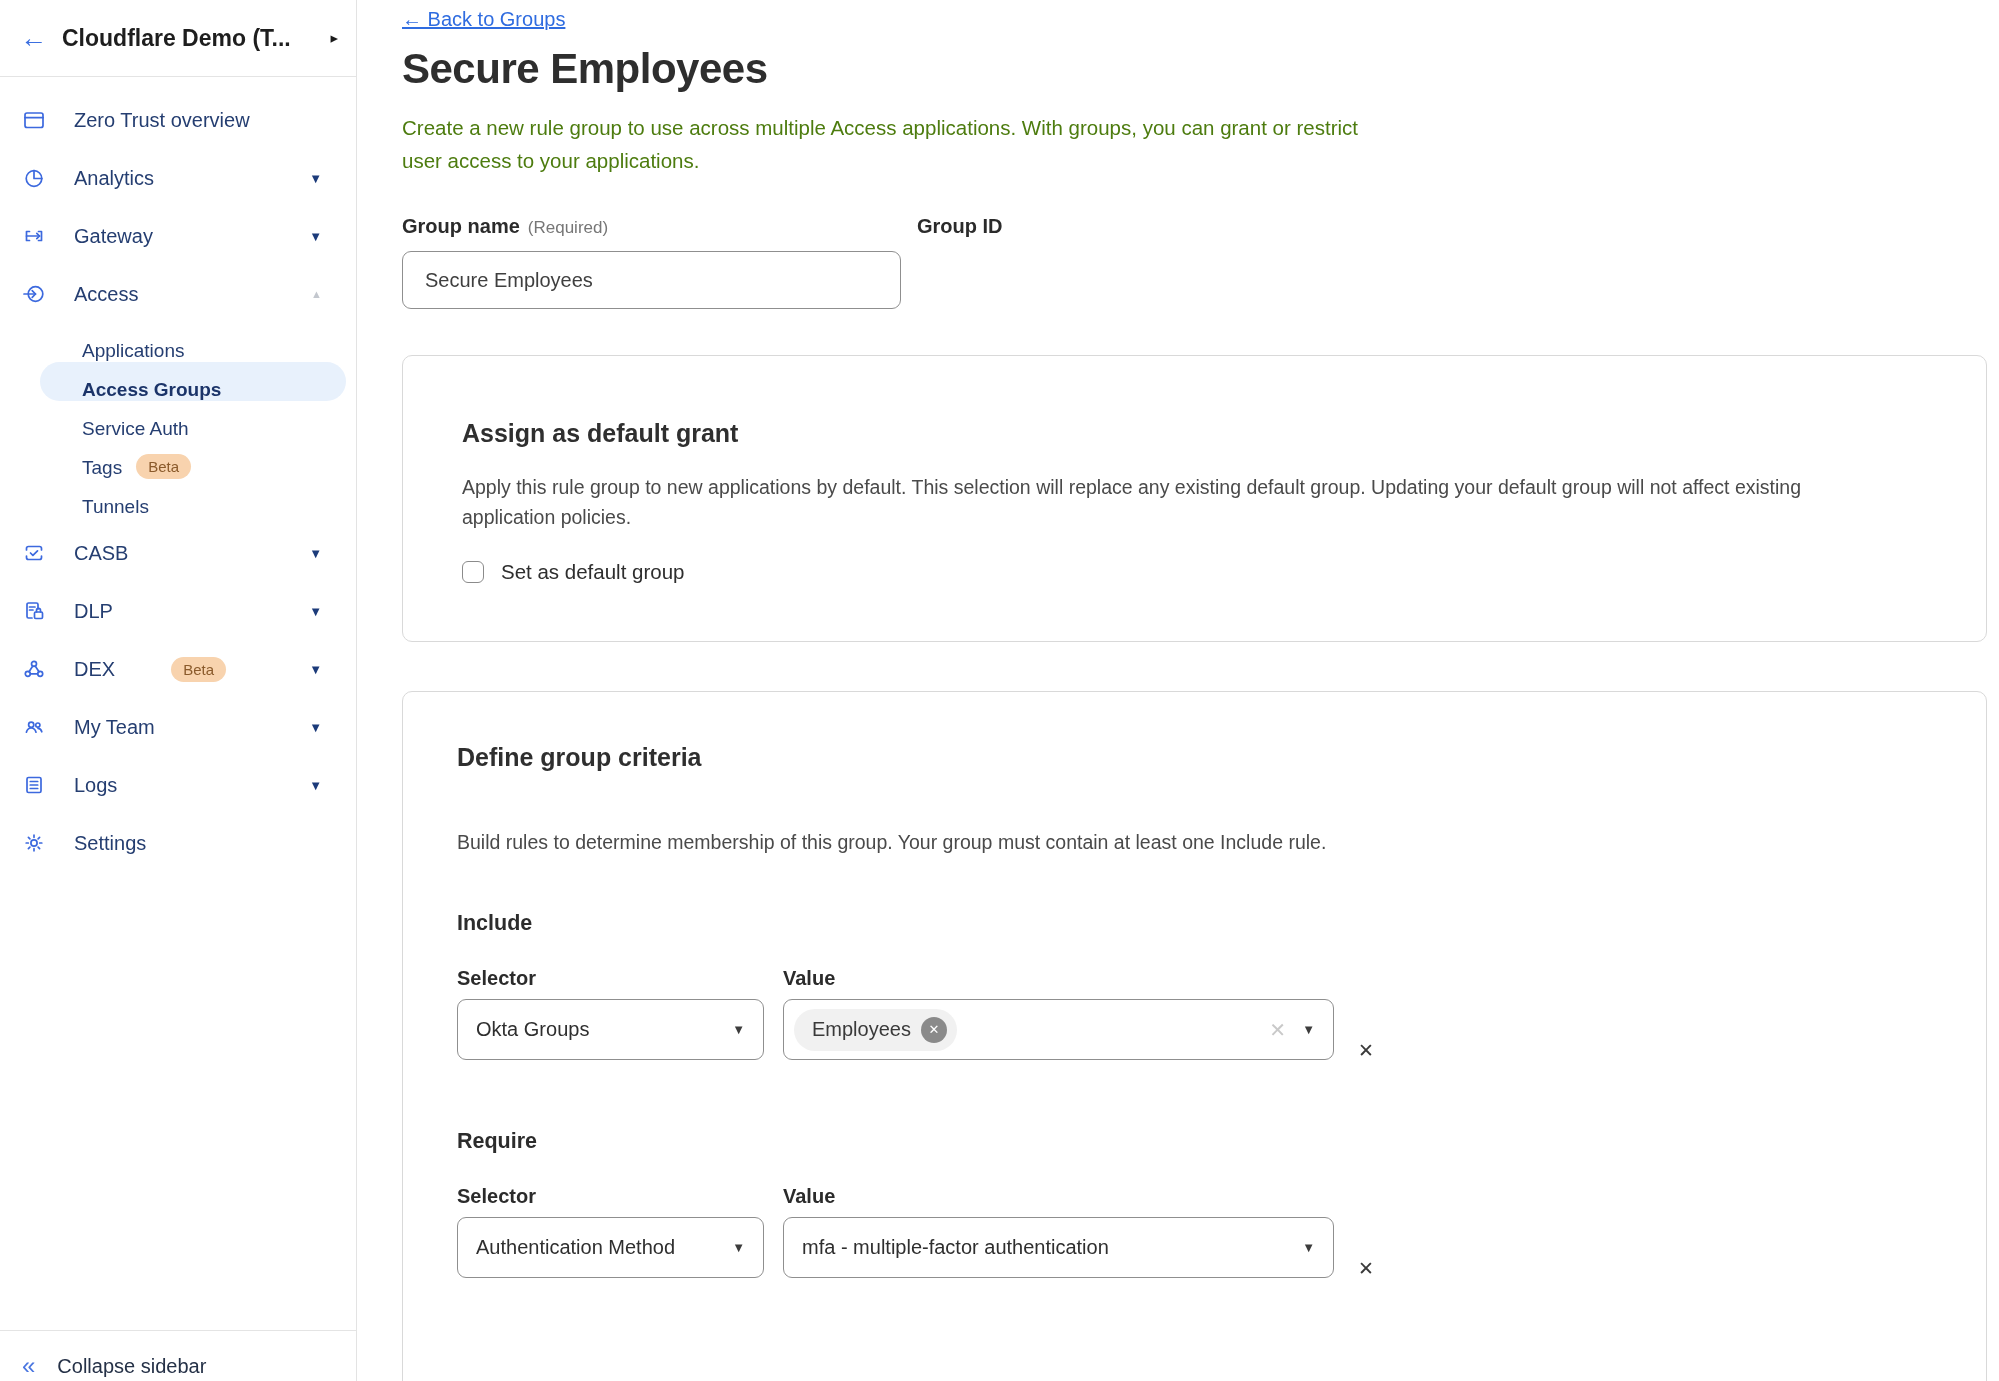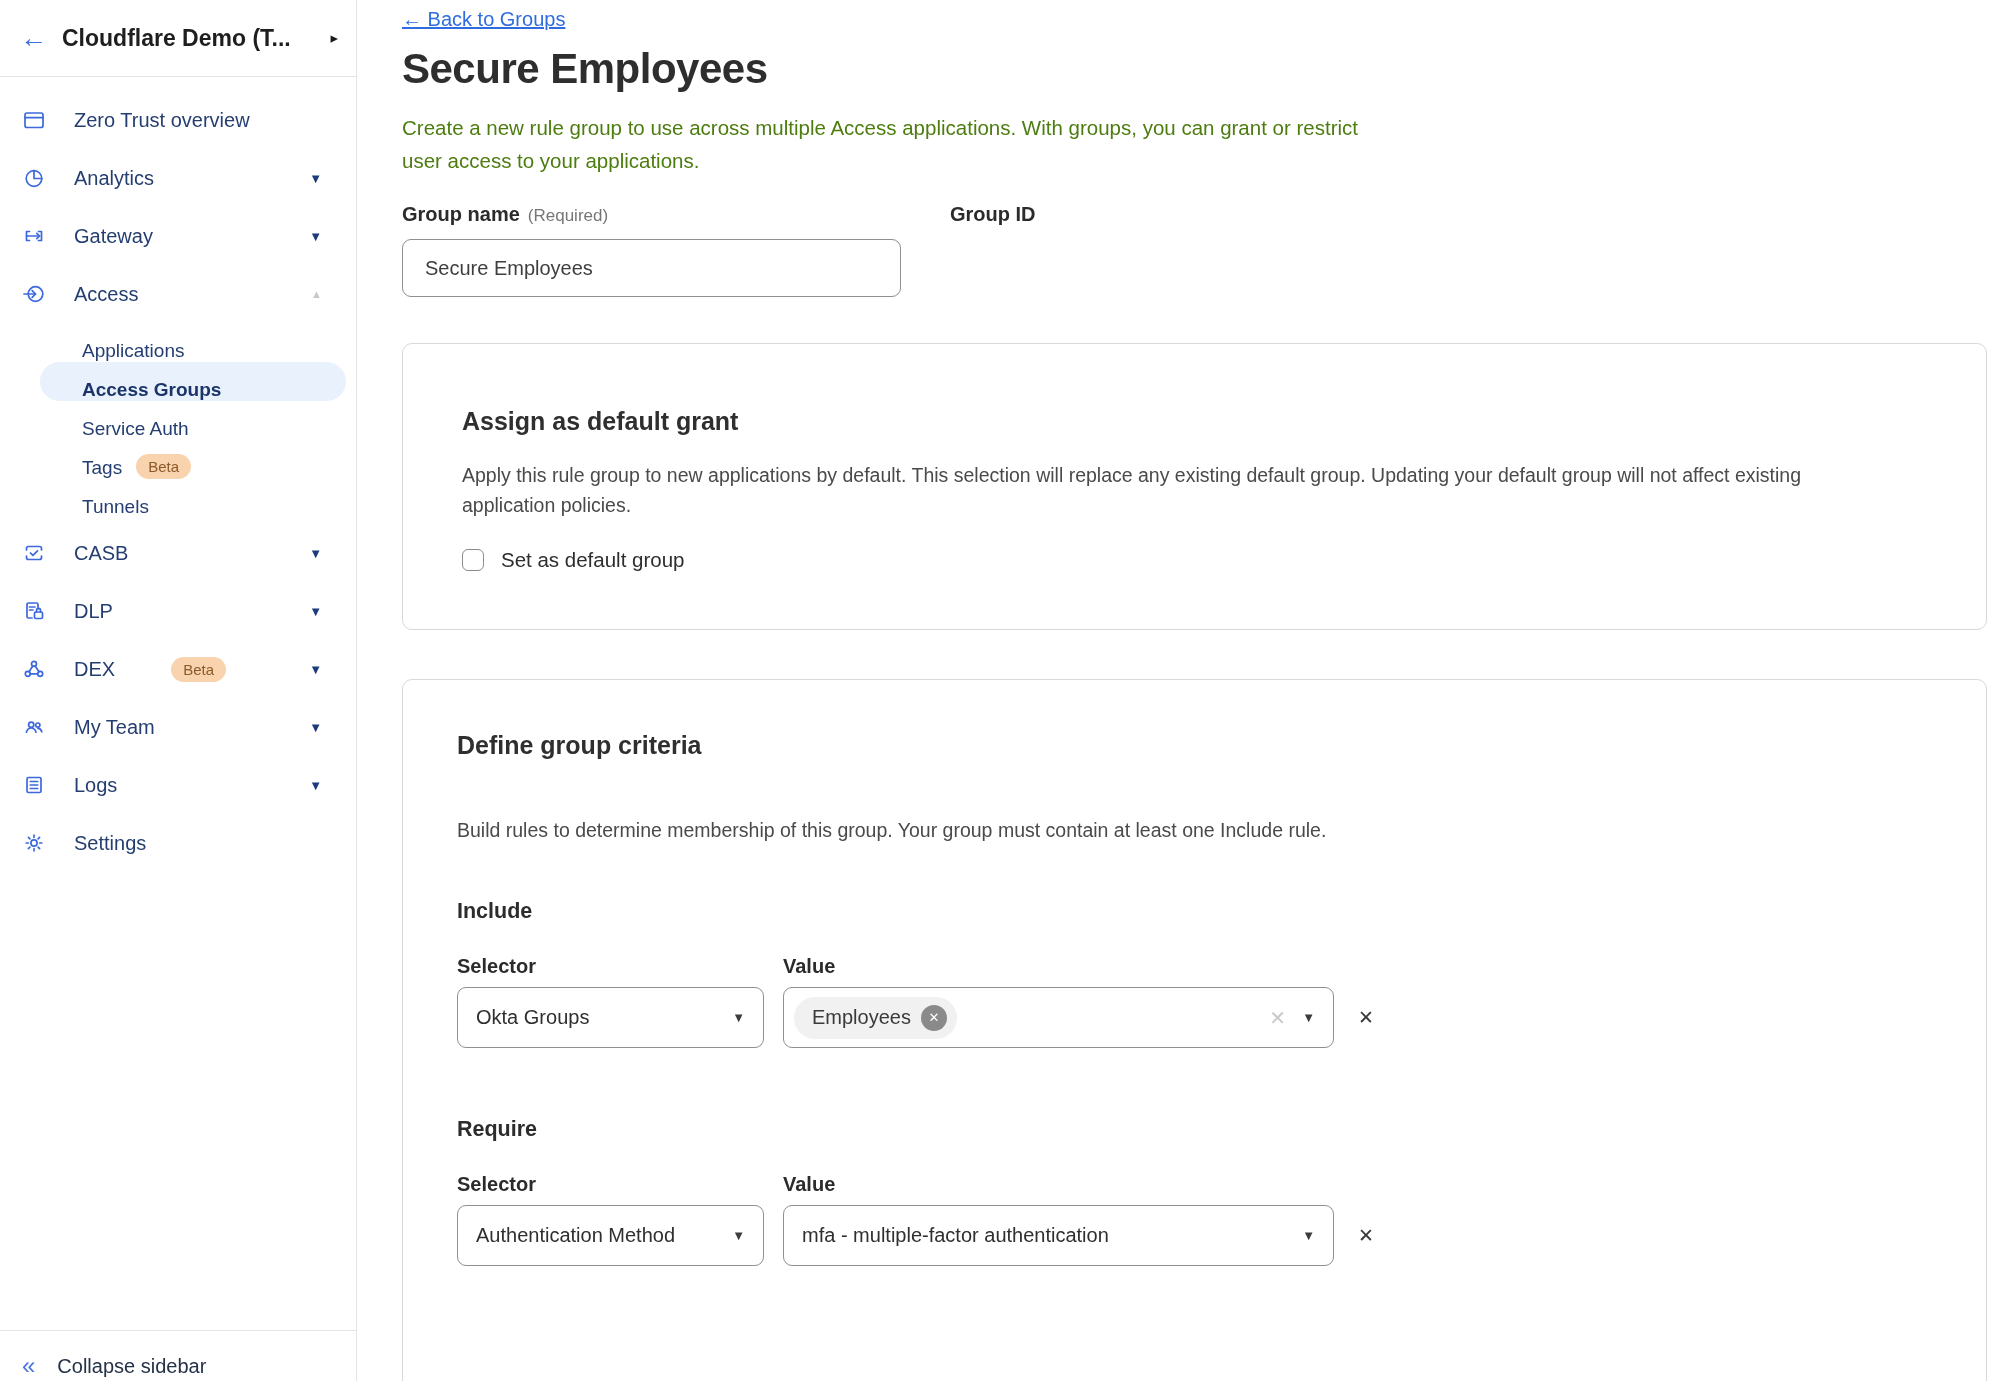--- a/index.html
+++ b/index.html
@@ -38,21 +38,21 @@
   .collapse-icon { color:#4a76e0; font-size:24px; line-height:1; }
   .collapse-label { margin-left:22px; font-size:20px; color:#253147; }
 
   
   .main { position:absolute; left:357px; top:0; right:0; bottom:0; padding-left:45px; }
   .back-link { display:inline-block; margin-top:8px; font-size:20px; color:#2f6ce0;
                text-decoration:underline; cursor:pointer; }
   h1 { margin-top:14px; font-size:42px; font-weight:bold; color:#2e2e2e; letter-spacing:-0.5px; }
   .page-desc { margin-top:18px; width:975px; font-size:20.5px; line-height:33px; color:#4d7c0f; }
 
-  .fields { margin-top:26px; display:flex; gap:49px; }
+  .fields { margin-top:38px; display:flex; gap:16px; }
   .field-label { font-size:20px; font-weight:bold; color:#2b2b2b; height:22px; }
   .required { font-weight:normal; font-size:17px; color:#767676; margin-left:8px; }
   .text-input { margin-top:14px; width:499px; height:58px; border:1px solid #8f8f8f;
                 border-radius:9px; padding:0 22px; font-size:20px; color:#3f3f3f;
                 font-family:"Liberation Sans", sans-serif; outline:none; background:#fff; }
   .id-wrap { margin-top:14px; display:flex; height:58px; }
   .id-value { width:517px; background:#d6d6d6; border-radius:7px 0 0 7px;
               display:flex; align-items:center; padding:0 24px;
               font-family:"DejaVu Sans Mono", monospace; font-size:19.5px; color:#333; }
   .copy-btn { width:97px; background:#595959; color:#fff; border:none;
@@ -69,21 +69,21 @@
 
   .chk-row { margin-top:28px; display:flex; align-items:center; cursor:pointer; }
   .checkbox { width:22px; height:22px; border:1.5px solid #8b8b8b; border-radius:6px;
               background:#fff; }
   .chk-label { margin-left:17px; font-size:20.5px; color:#2e2e2e; }
 
   .rule-heading { margin-top:54px; font-size:21.5px; font-weight:bold; color:#2c2c2c; line-height:26px; }
   .rule-heading.require { margin-top:68px; }
   .col-labels { margin-top:31px; display:flex; height:22px; }
   .col-labels .field-label:first-child { width:326px; }
-  .rule-row { margin-top:10px; display:flex; align-items:center; }
+  .rule-row { margin-top:10px; display:flex; align-items:flex-end; }
   .select { height:61px; border:1.3px solid #8f8f8f; border-radius:9px; background:#fff;
             display:flex; align-items:center; padding:0 18px 0 18px; cursor:pointer; }
   .select .sel-text { font-size:20px; color:#2f2f2f; flex:1; }
   .sel-caret { font-size:13px; color:#3c3c3c; margin-left:12px; }
   .selector-select { width:307px; margin-right:19px; }
   .value-select { width:551px; }
   .multiselect { padding-left:10px; }
   .chip { display:flex; align-items:center; height:42px; background:#f1f1f1;
           border-radius:21px; padding:0 10px 0 18px; }
   .chip-label { font-size:20px; color:#3a3a3a; }

